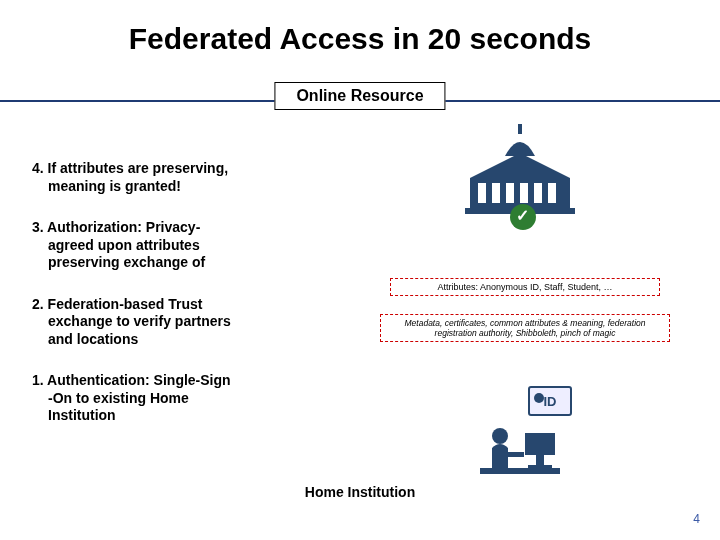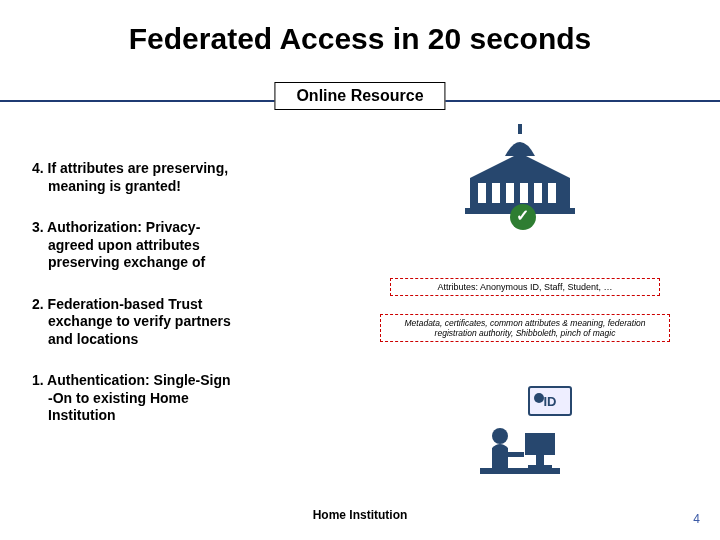--- a/index.html
+++ b/index.html
@@ -32,22 +32,22 @@
     border: 2px solid #27476e; border-radius: 3px; background: #eef;
     display: flex; align-items: center; justify-content: center;
     font-size: 13px; font-weight: bold; color: #27476e; margin-top: 8px;
   }
   .id-card::before {
     content: ""; position: absolute; left: 4px; top: 5px; width: 10px; height: 10px;
     border-radius: 50%; background: #27476e;
   }
   .user { position: absolute; left: 90px; top: 300px; width: 100px; height: 70px; }
   .home-label {
-    position: absolute; top: 508px; left: 50%; transform: translateX(-50%);
-    font-size: 12px; font-weight: bold;
+    position: absolute; top: 484px; left: 50%; transform: translateX(-50%);
+    font-size: 14px; font-weight: bold;
   }
   .page-num { position: absolute; right: 20px; bottom: 14px; font-size: 12px; color: #3b5aa6; }
 </style>
 </head>
 <body>
 
 <div class="slide">
 
   <div class="title">Federated Access in 20 seconds</div>
   <div class="hr"></div>

